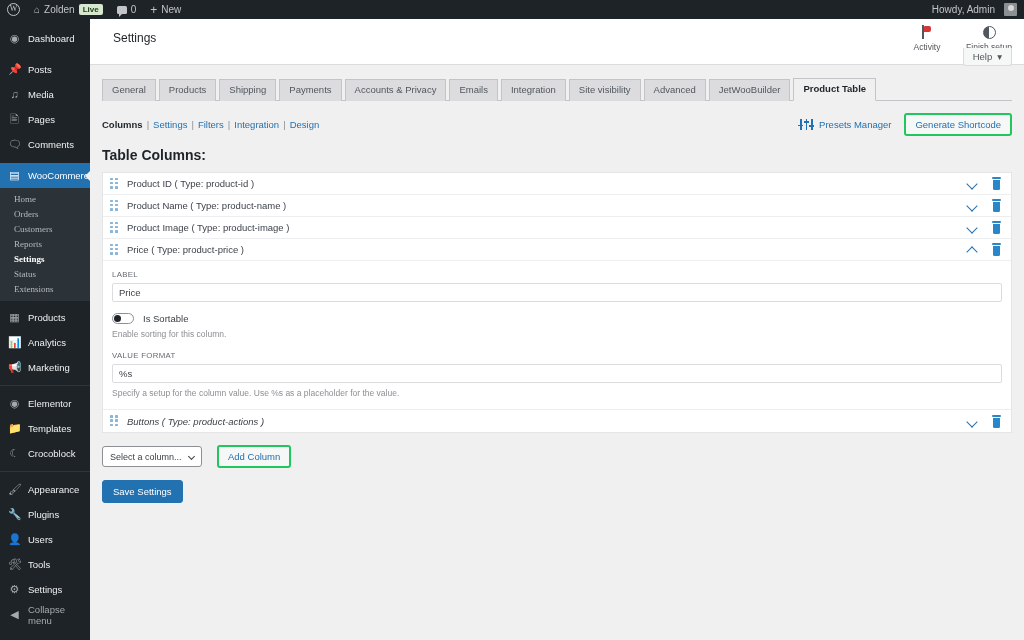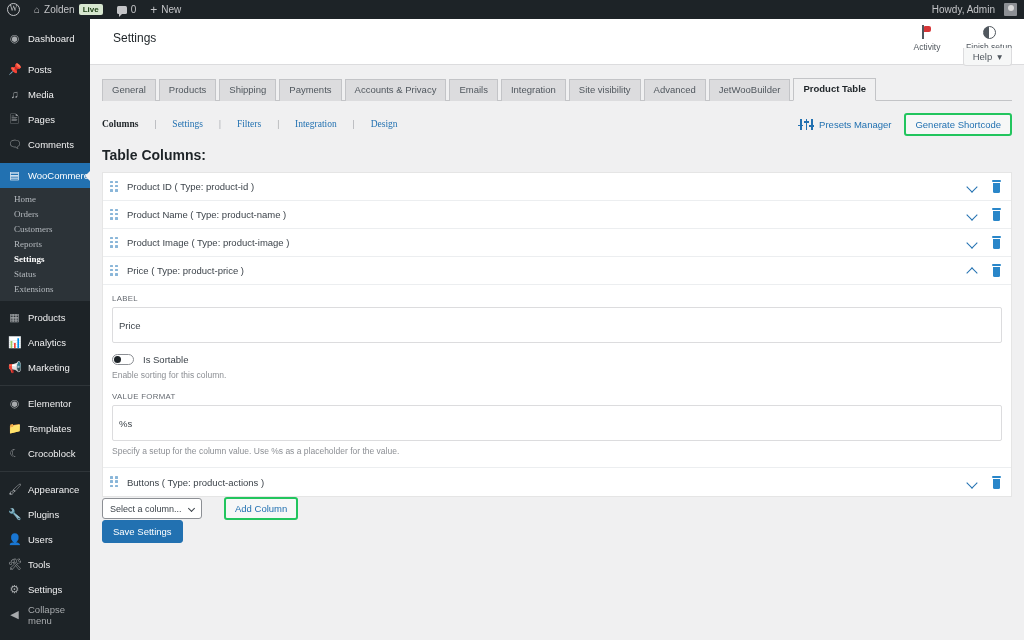--- a/index.html
+++ b/index.html
@@ -143,21 +143,21 @@
   .nav-tab.active {
     background: #f0f0f1; color: #1d2327; font-weight: bold;
     border-bottom: 1px solid #f0f0f1;
   }
 
   
   .subnav-row {
     display: flex; align-items: center; margin-top: 13px; height: 20px;
   }
   .subnav {
-    display: flex; align-items: flex-start; font-size: 9.5px; color: #2271b1; gap: 12px; font-family: Liberation Serif, serif;
+    display: flex; align-items: flex-start; font-size: 9.5px; color: #2271b1; gap: 0;
   }
   .subnav a { color: #2271b1; text-decoration: none; padding: 0 4px; }
   .subnav a.current { color: #1d2327; font-weight: bold; padding-left: 0; }
   .subnav .sep { color: #8c8f94; }
   .subnav-right { margin-left: auto; display: flex; align-items: center; gap: 13px; }
   .presets-link {
     display: flex; align-items: center; gap: 6px;
     font-size: 9.5px; color: #2271b1;
   }
   .sliders-ico {
@@ -181,25 +181,25 @@
   }
 
   .section-title {
     font-size: 14px; color: #1d2327; margin-top: 13px; margin-bottom: 9px;
     font-weight: bold;
   }
 
   
   .columns-list { background: #fff; border: 1px solid #e5e5e5; }
   .col-row {
-    height: 28px; display: flex; align-items: center;
+    height: 22px; display: flex; align-items: center;
     border-bottom: 1px solid #eceef0; padding: 0 9px 0 7px;
     background: #fff;
   }
-  .col-row:last-child { border-bottom: none; }
+  .col-row:last-child { border-bottom: none; font-style: italic; }
   .drag-handle {
     width: 8px; height: 12px; display: grid;
     grid-template-columns: 2.5px 2.5px; grid-template-rows: repeat(3, 2.5px);
     gap: 1.8px 2.5px; margin-right: 9px; flex: 0 0 auto;
   }
   .drag-handle span { background: #8ab6d9; border-radius: 0.5px; display: block; }
   .col-label { font-size: 9.5px; color: #3c434a; flex: 1 1 auto; }
   .row-actions { display: flex; align-items: center; gap: 13px; }
   .chev {
     width: 11px; height: 11px; position: relative; display: inline-block;
@@ -227,39 +227,39 @@
   .col-panel {
     background: #fff; border-bottom: 1px solid #eceef0;
     padding: 9px 9px 11px 9px;
   }
   .field-label {
     font-size: 7.8px; color: #646970; letter-spacing: 0.35px;
     text-transform: uppercase; margin-bottom: 4px;
   }
   .field-input {
     width: 100%; border: 1px solid #dcdcde; background: #fff;
-    height: 36px; font-size: 9.5px; color: #3c434a;
+    height: 19px; font-size: 9.5px; color: #3c434a;
     padding: 0 6px; border-radius: 2px; display: flex; align-items: center;
     font-family: "Liberation Sans", sans-serif;
   }
   .toggle-row { display: flex; align-items: flex-end; gap: 9px; margin-top: 11px; }
   .toggle {
     width: 22px; height: 11px; border-radius: 6px;
     border: 1px solid #8c8f94; background: #fff; position: relative;
   }
   .toggle .knob {
     position: absolute; left: 1px; top: 1px; width: 7px; height: 7px;
     border-radius: 50%; background: #1d2327;
   }
   .toggle-label { font-size: 9.5px; color: #3c434a; }
   .help-text { font-size: 8.5px; color: #8c8f94; margin-top: 5px; }
   .mt12 { margin-top: 12px; }
 
   
-  .bottom-row { display: flex; align-items: center; gap: 22px; }
+  .bottom-row { display: flex; align-items: center; gap: 15px; margin-top: 12px; }
   .select-box {
     width: 100px; height: 21px; border: 1px solid #8c8f94; background: #fff;
     border-radius: 3px; font-size: 9px; color: #3c434a;
     display: flex; align-items: center; padding: 0 7px; position: relative;
   }
   .select-caret {
     position: absolute; right: 7px; top: 7px;
     width: 5px; height: 5px;
     border-right: 1.2px solid #3c434a; border-bottom: 1.2px solid #3c434a;
     transform: rotate(45deg);

